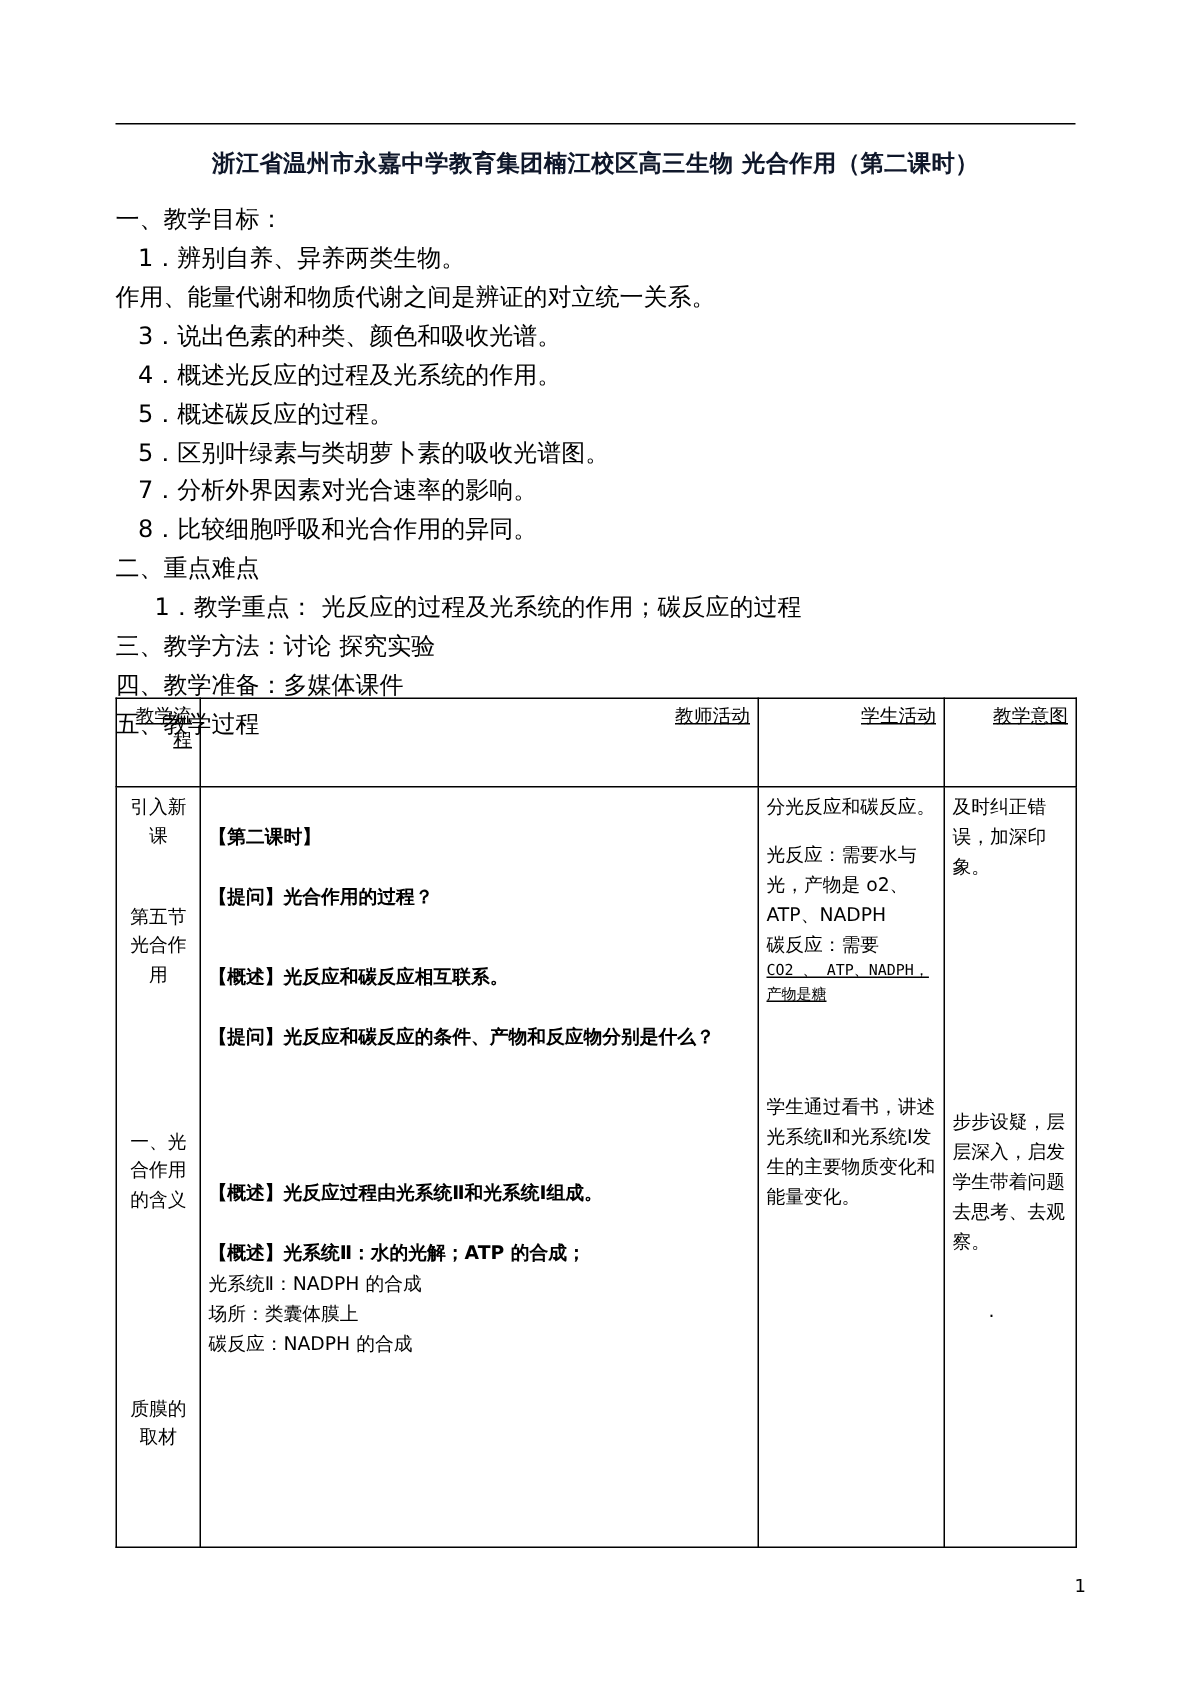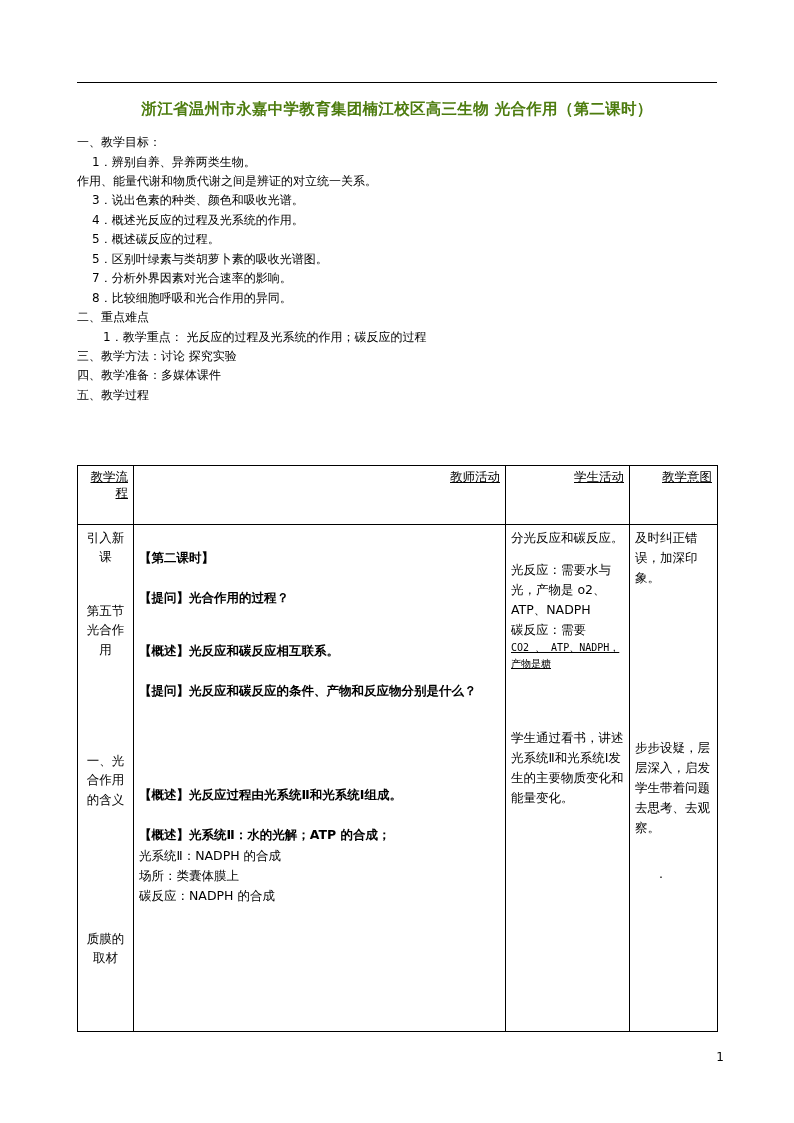--- a/index.html
+++ b/index.html
@@ -28,32 +28,32 @@
     width: 640px;
     border-top: 1px solid #000;
   }
   .content {
     position: absolute;
     left: 77px;
     top: 96px;
     width: 640px;
   }
   .doc-title {
-    color: #4d7c0f;
+    color: #0f172a;
     font-weight: bold;
     font-size: 15.5px;
     text-align: center;
     line-height: 1.75;
     letter-spacing: 0.3px;
   }
   .doc-title .line2 {
     display: block;
   }
   .body-text {
-    font-size: 12px;
+    font-size: 16px;
     line-height: 1.62;
     margin-top: 10px;
   }
   .body-text p {
     margin: 0;
     text-indent: 0;
   }
   .ind1 { padding-left: 15px; }
   .ind3 { padding-left: 26px; }
 

